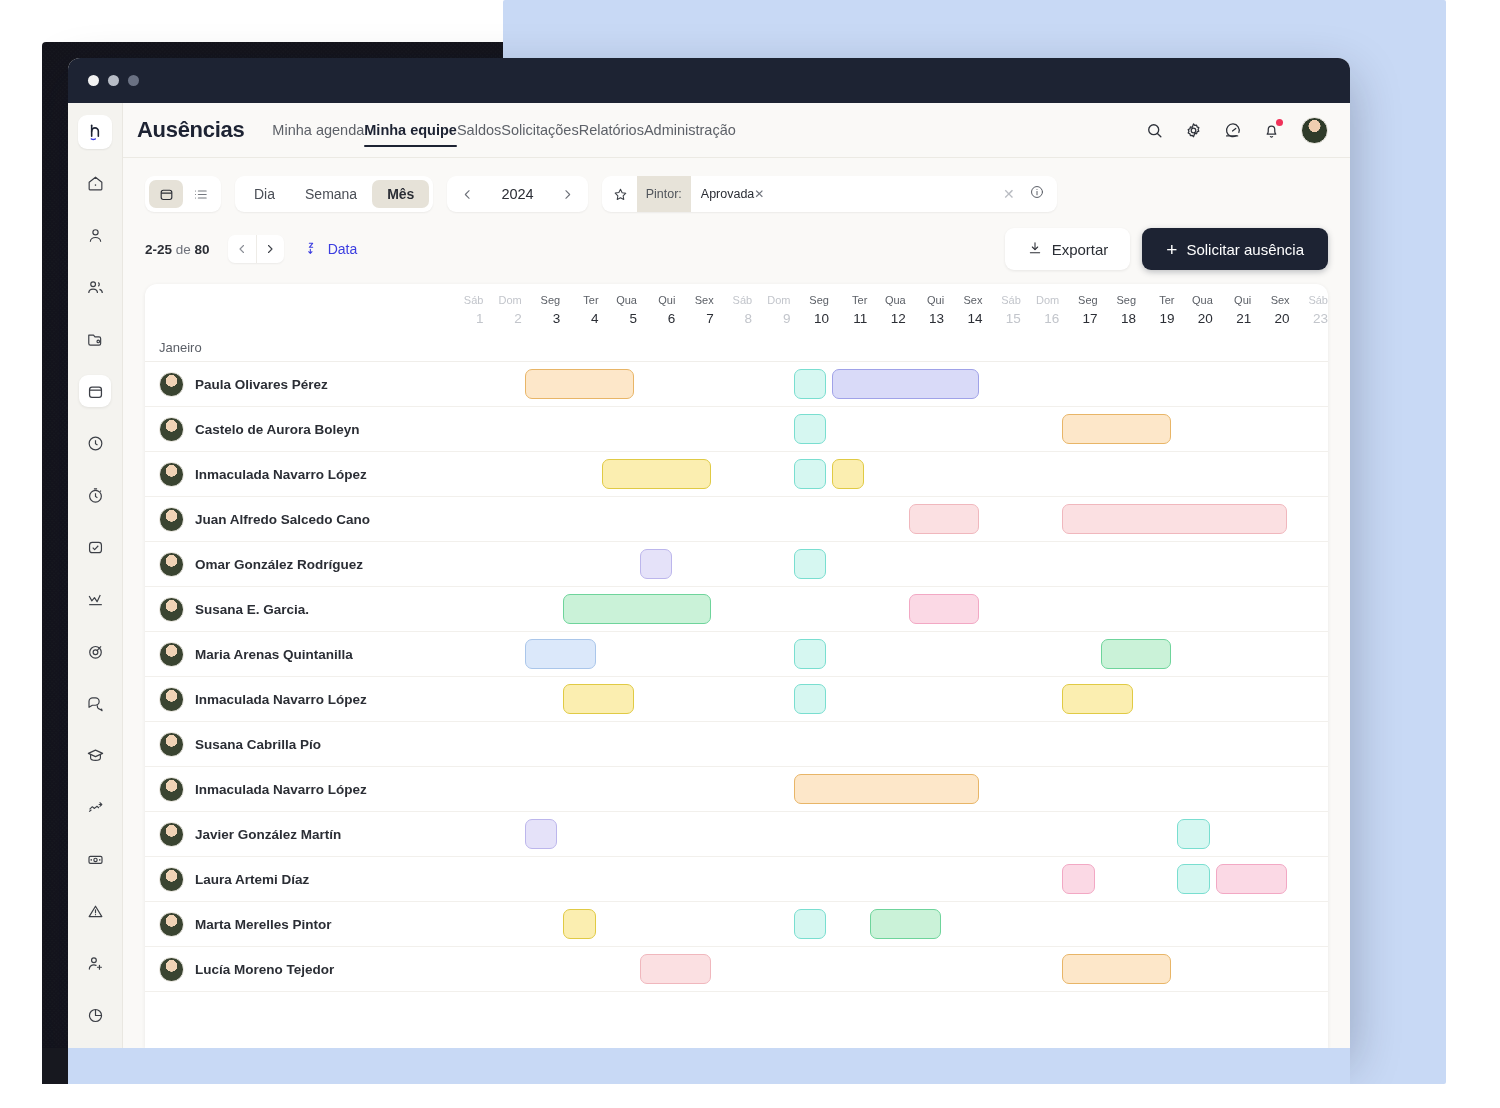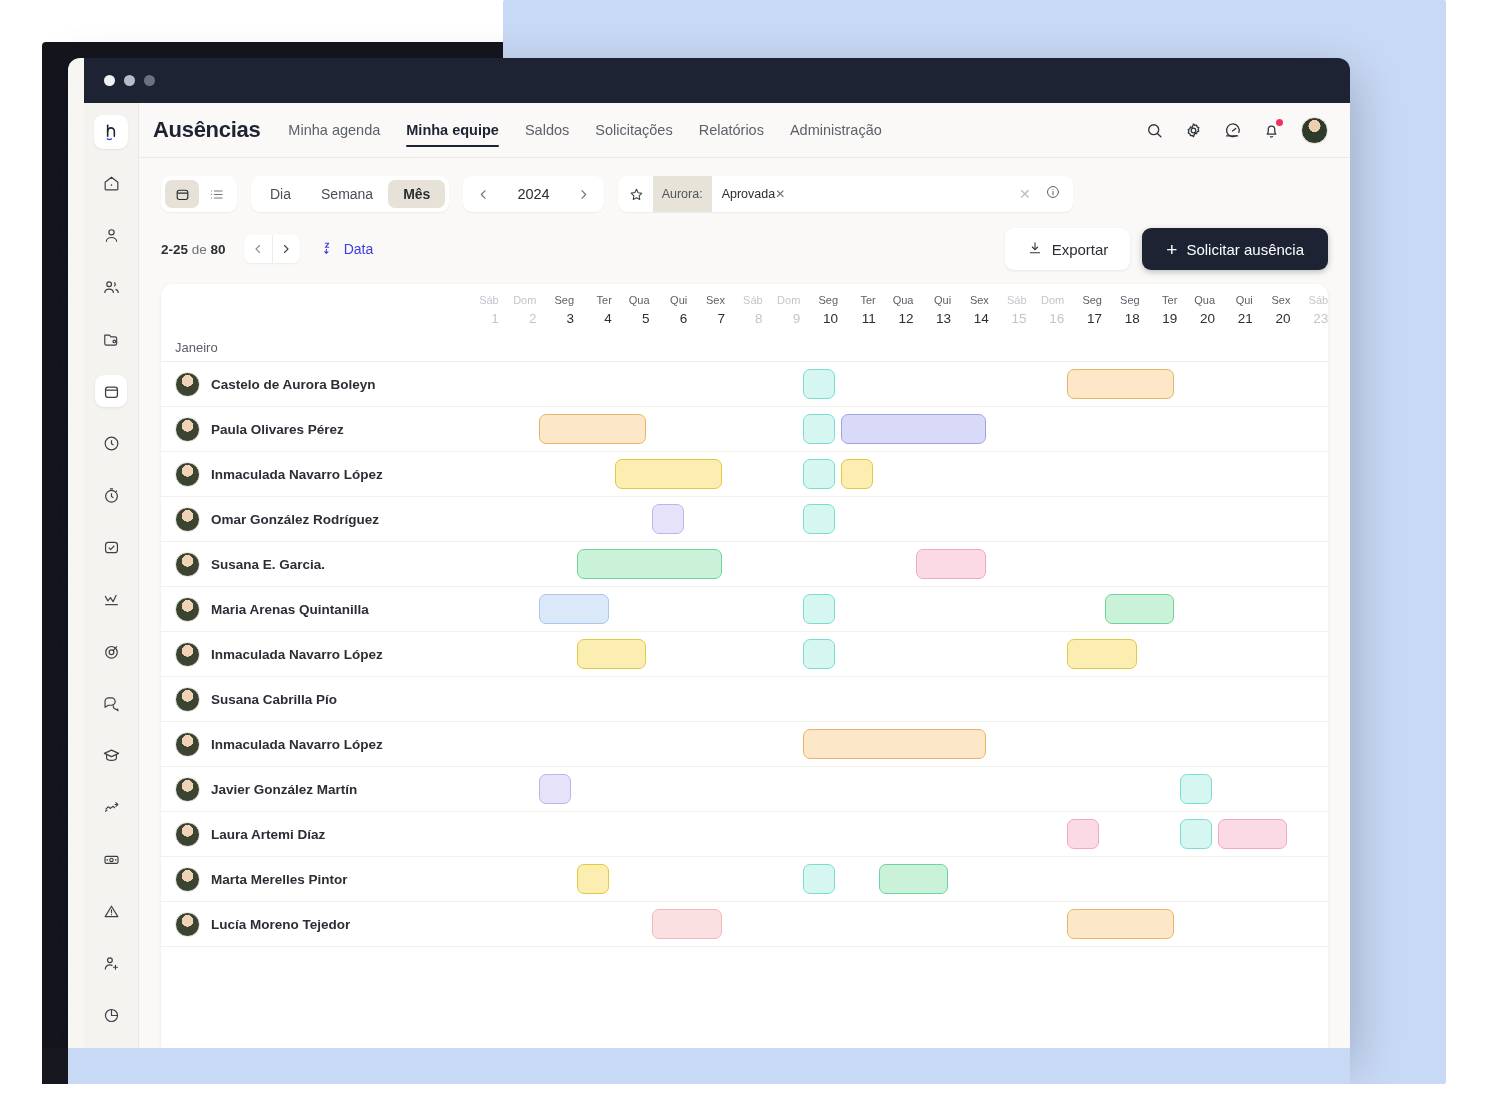--- a/index.html
+++ b/index.html
@@ -38,21 +38,20 @@
   }
 
   
   .window {
     position: absolute; left: 68px; top: 58px;
     width: 1282px; height: 990px;
     border-radius: 12px 12px 0 0;
     background: #f7f6f3;
     box-shadow: 0 18px 50px rgba(15,18,40,.28);
     overflow: hidden;
-    padding-left: 16px;
   }
   .titlebar {
     height: 45px; background: #1d2333; display: flex; align-items: center;
     padding-left: 20px; gap: 9px;
   }
   .dot { width: 11px; height: 11px; border-radius: 50%; }
   .dot.d1 { background: #f2f2f2; }
   .dot.d2 { background: #b7bcc6; }
   .dot.d3 { background: #6a7183; }
 
@@ -78,21 +77,21 @@
   .rail-ico svg { width: 19px; height: 19px; }
 
   
   .main { flex: 1; background: #faf9f7; display: flex; flex-direction: column; min-width: 0; }
 
   .topbar {
     height: 55px; display: flex; align-items: center;
     padding: 0 22px 0 14px; border-bottom: 1px solid #eceae4; background: #faf9f7;
   }
   .app-title { font-size: 22px; font-weight: 700; color: #1d2333; letter-spacing: -.3px; }
-  .nav { display: flex; align-items: center; gap: 26px; margin-left: 28px; height: 100%; }
+  .nav { display: flex; align-items: center; margin-left: 28px; height: 100%; }
   .nav-item {
     font-size: 14.5px; color: #5d6168; height: 100%;
     display: flex; align-items: center; position: relative; white-space: nowrap;
   }
   .nav-item.active { color: #1d2333; font-weight: 600; }
   .nav-item.active::after {
     content: ""; position: absolute; left: 0; right: 0; bottom: 10px;
     height: 2px; background: #1d2333; border-radius: 2px;
   }
   .top-actions { margin-left: auto; display: flex; align-items: center; gap: 20px; }
@@ -446,21 +445,21 @@
             </div>
           </div>
 
           <div class="filterbar">
             <span class="star">
               <svg viewBox="0 0 24 24" fill="none" stroke="currentColor" stroke-width="1.5" stroke-linejoin="round">
                   <path d="M12 4.6l2.3 4.8 5.2.7-3.8 3.7.9 5.2-4.6-2.5-4.6 2.5.9-5.2L4.5 10l5.2-.7z"></path>
                 </svg>
             </span>
             <span class="chip">
-              <span class="chip-key">Aurora:</span>
+              <span class="chip-key">Pintor:</span>
               <span class="chip-val">
                 <span>Aprovada</span>
                 <span class="x-ico">✕</span>
               </span>
             </span>
             <span class="fb-right">
               <span class="x-clear">✕</span>
               <span>
                 <svg viewBox="0 0 24 24" fill="none" stroke="currentColor" stroke-width="1.5" stroke-linecap="round">
                     <circle cx="12" cy="12" r="8.2"></circle>
@@ -611,47 +610,57 @@
                   <div class="dw">Sáb</div>
                   <div class="dn">23</div>
                 </div>
               </div>
           </div>
           <div class="month-label">Janeiro</div>
           <div class="rows" id="rows">
               <div class="row">
                 <div class="who">
                   <span class="av"></span>
-                  <span class="nm">Castelo de Aurora Boleyn</span>
-                </div>
-                <div class="track">
-                  <div class="bar" style="left: calc(39.1304% + 3px); width: calc(4.34783% - 6px); background: rgb(214, 247, 241); border-color: rgb(121, 222, 208);"></div>
-                  <div class="bar" style="left: calc(69.5652% + 3px); width: calc(13.0435% - 6px); background: rgb(253, 231, 201); border-color: rgb(232, 181, 103);"></div>
-                </div>
-              </div>
-              <div class="row">
-                <div class="who">
-                  <span class="av"></span>
                   <span class="nm">Paula Olivares Pérez</span>
                 </div>
                 <div class="track">
                   <div class="bar" style="left: calc(8.69565% + 3px); width: calc(13.0435% - 6px); background: rgb(253, 231, 201); border-color: rgb(232, 181, 103);"></div>
                   <div class="bar" style="left: calc(39.1304% + 3px); width: calc(4.34783% - 6px); background: rgb(214, 247, 241); border-color: rgb(121, 222, 208);"></div>
                   <div class="bar" style="left: calc(43.4783% + 3px); width: calc(17.3913% - 6px); background: rgb(217, 218, 248); border-color: rgb(160, 162, 232);"></div>
                 </div>
               </div>
               <div class="row">
                 <div class="who">
                   <span class="av"></span>
+                  <span class="nm">Castelo de Aurora Boleyn</span>
+                </div>
+                <div class="track">
+                  <div class="bar" style="left: calc(39.1304% + 3px); width: calc(4.34783% - 6px); background: rgb(214, 247, 241); border-color: rgb(121, 222, 208);"></div>
+                  <div class="bar" style="left: calc(69.5652% + 3px); width: calc(13.0435% - 6px); background: rgb(253, 231, 201); border-color: rgb(232, 181, 103);"></div>
+                </div>
+              </div>
+              <div class="row">
+                <div class="who">
+                  <span class="av"></span>
                   <span class="nm">Inmaculada Navarro López</span>
                 </div>
                 <div class="track">
                   <div class="bar" style="left: calc(17.3913% + 3px); width: calc(13.0435% - 6px); background: rgb(251, 238, 176); border-color: rgb(224, 202, 68);"></div>
                   <div class="bar" style="left: calc(39.1304% + 3px); width: calc(4.34783% - 6px); background: rgb(214, 247, 241); border-color: rgb(121, 222, 208);"></div>
                   <div class="bar" style="left: calc(43.4783% + 3px); width: calc(4.34783% - 6px); background: rgb(251, 238, 176); border-color: rgb(224, 202, 68);"></div>
+                </div>
+              </div>
+              <div class="row">
+                <div class="who">
+                  <span class="av"></span>
+                  <span class="nm">Juan Alfredo Salcedo Cano</span>
+                </div>
+                <div class="track">
+                  <div class="bar" style="left: calc(52.1739% + 3px); width: calc(8.69565% - 6px); background: rgb(251, 224, 226); border-color: rgb(240, 183, 189);"></div>
+                  <div class="bar" style="left: calc(69.5652% + 3px); width: calc(26.087% - 6px); background: rgb(251, 224, 226); border-color: rgb(240, 183, 189);"></div>
                 </div>
               </div>
               <div class="row">
                 <div class="who">
                   <span class="av"></span>
                   <span class="nm">Omar González Rodríguez</span>
                 </div>
                 <div class="track">
                   <div class="bar" style="left: calc(21.7391% + 3px); width: calc(4.34783% - 6px); background: rgb(229, 226, 249); border-color: rgb(188, 182, 236);"></div>
                   <div class="bar" style="left: calc(39.1304% + 3px); width: calc(4.34783% - 6px); background: rgb(214, 247, 241); border-color: rgb(121, 222, 208);"></div>

